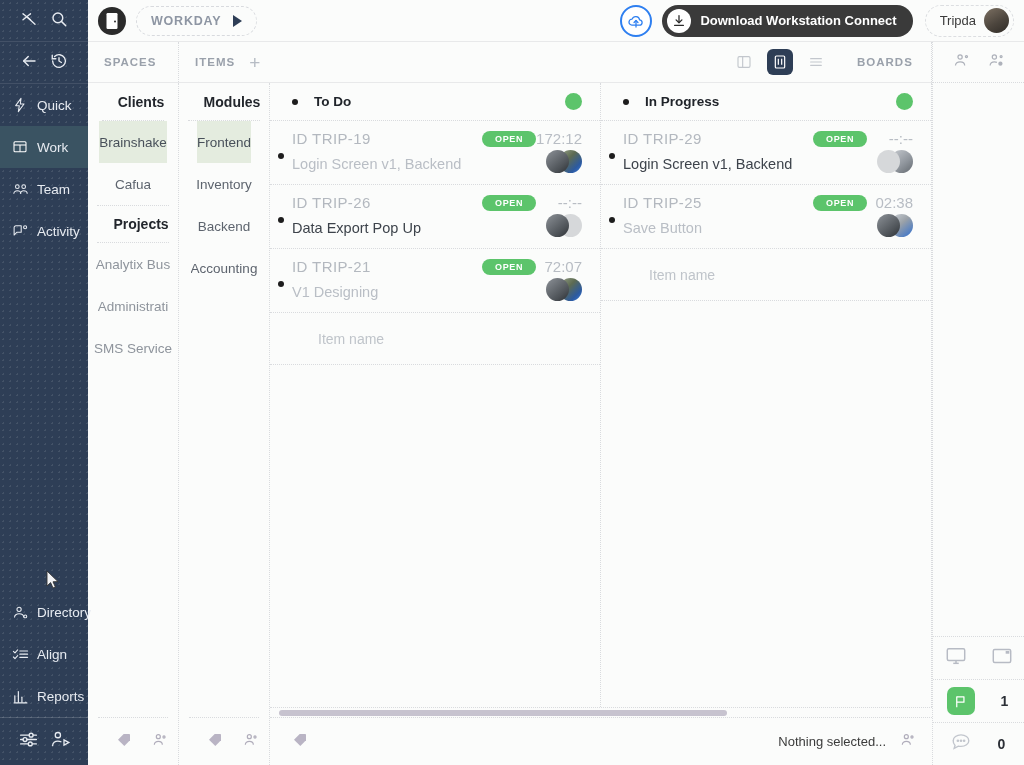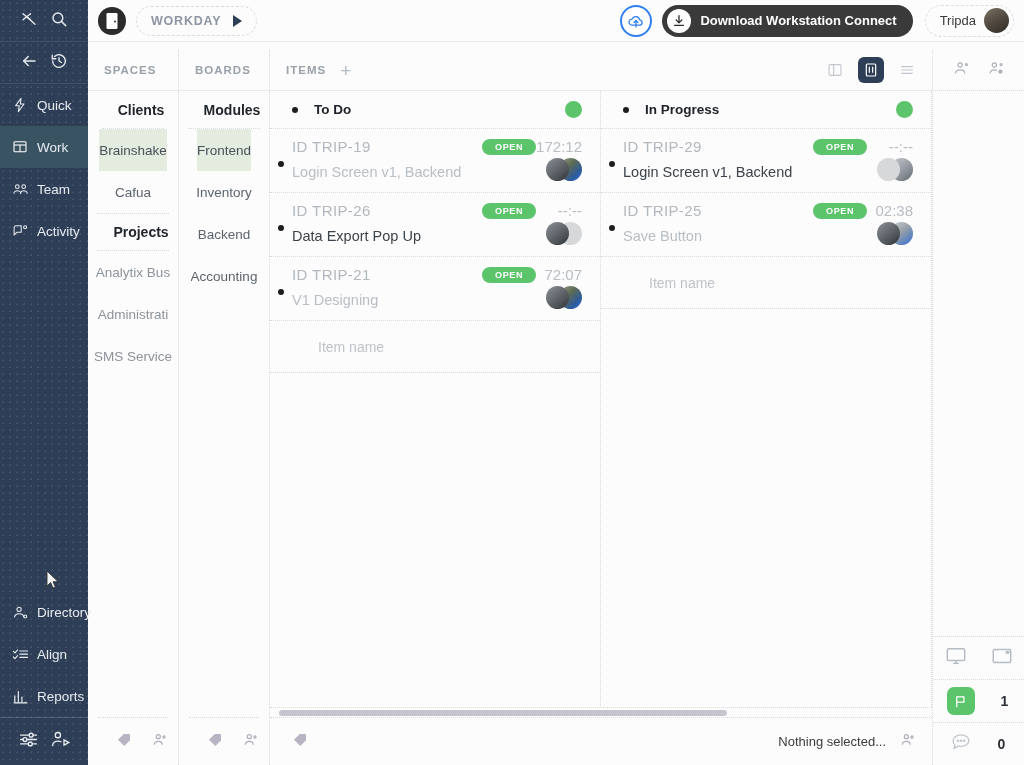--- a/index.html
+++ b/index.html
@@ -46,21 +46,21 @@
   .rail-item .ri-ico { width: 18px; height: 18px; display:flex; align-items:center; justify-content:center; flex:0 0 18px;}
   .rail-spacer { flex: 1 1 auto; }
   .rail-footer {
     height: 48px; display: flex; align-items: center; justify-content: space-around;
     padding: 0 12px;
     border-top: 1px solid rgba(255,255,255,0.16);
   }
   .cursor-arrow { position: absolute; left: 46px; top: 570px; width: 14px; height: 20px; pointer-events:none;}
 
   
-  .main { flex: 1 1 auto; display: flex; flex-direction: column; height: 765px; min-width:0;gap:8px;}
+  .main { flex: 1 1 auto; display: flex; flex-direction: column; height: 765px; min-width:0;}
 
   
   .topbar {
     height: 42px; background: #fbfcfb;
     display: flex; align-items: center;
     border-bottom: 1px solid #e8e9ea;
     padding: 0 10px 0 10px;
     flex: 0 0 42px;
   }
   .brand-dot {
@@ -449,21 +449,20 @@
         <span class="avatar-sm"></span>
       </div>
     </div>
 
     <div class="body-row">
 
       <div class="content-cols">
 
         <div class="cols-head">
           <div class="ch-cell ch-spaces">SPACES</div>
-          <div class="ch-cell ch-boards">BOARDS</div>
           <div class="ch-cell ch-items">
             <span>ITEMS</span>
             <span class="plus-ico">+</span>
             <span class="view-icons">
               <span class="view-btn">
                 <svg width="16" height="16" viewBox="0 0 24 24" fill="none" stroke="#c3c7cd" stroke-width="1.7">
                   <rect x="3" y="4" width="18" height="16" rx="2"></rect>
                     <path d="M10 4 V20"></path>
                 </svg>
               </span>
@@ -476,20 +475,21 @@
               </span>
               <span class="view-btn">
                 <svg width="16" height="16" viewBox="0 0 24 24" fill="none" stroke="#c3c7cd" stroke-width="1.8" stroke-linecap="round">
                   <path d="M4 7 H20"></path>
                     <path d="M4 12 H20"></path>
                     <path d="M4 17 H20"></path>
                 </svg>
               </span>
             </span>
           </div>
+          <div class="ch-cell ch-boards">BOARDS</div>
         </div>
 
         <div class="cols-body">
 
           <div class="lst-col">
             <div class="lst-head">Clients</div>
             <div class="lst-row sel">Brainshake</div>
             <div class="lst-row">Cafua</div>
             <div class="lst-head sub">Projects</div>
             <div class="lst-row dim">Analytix Bus</div>

